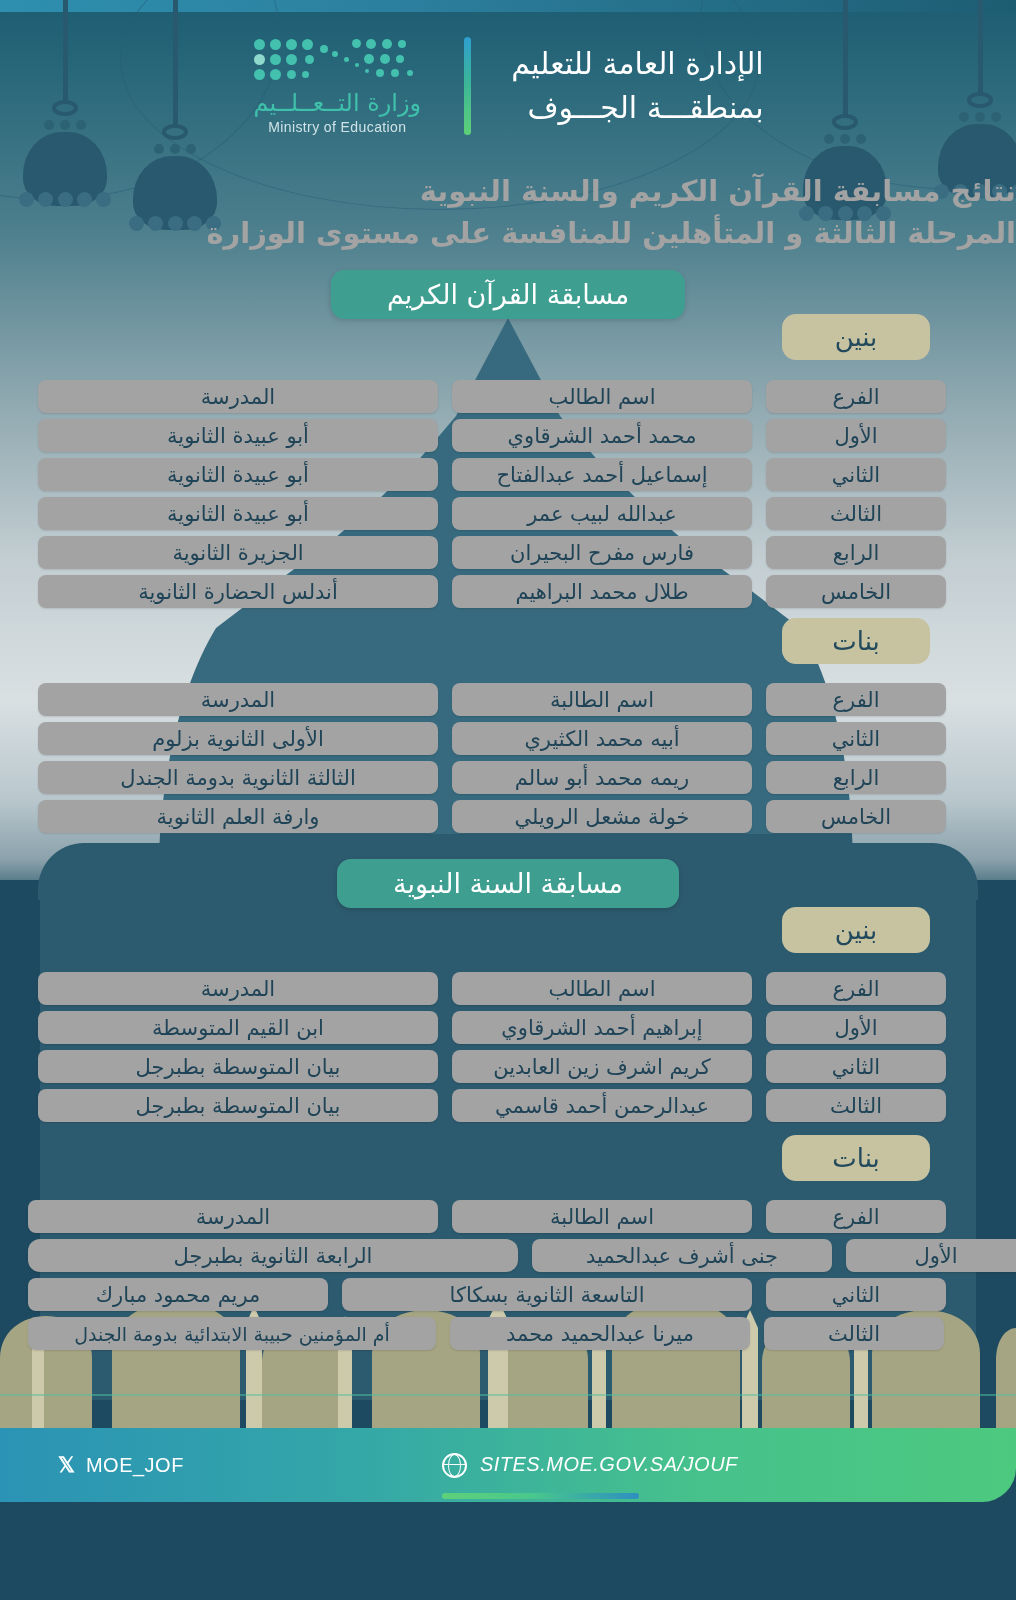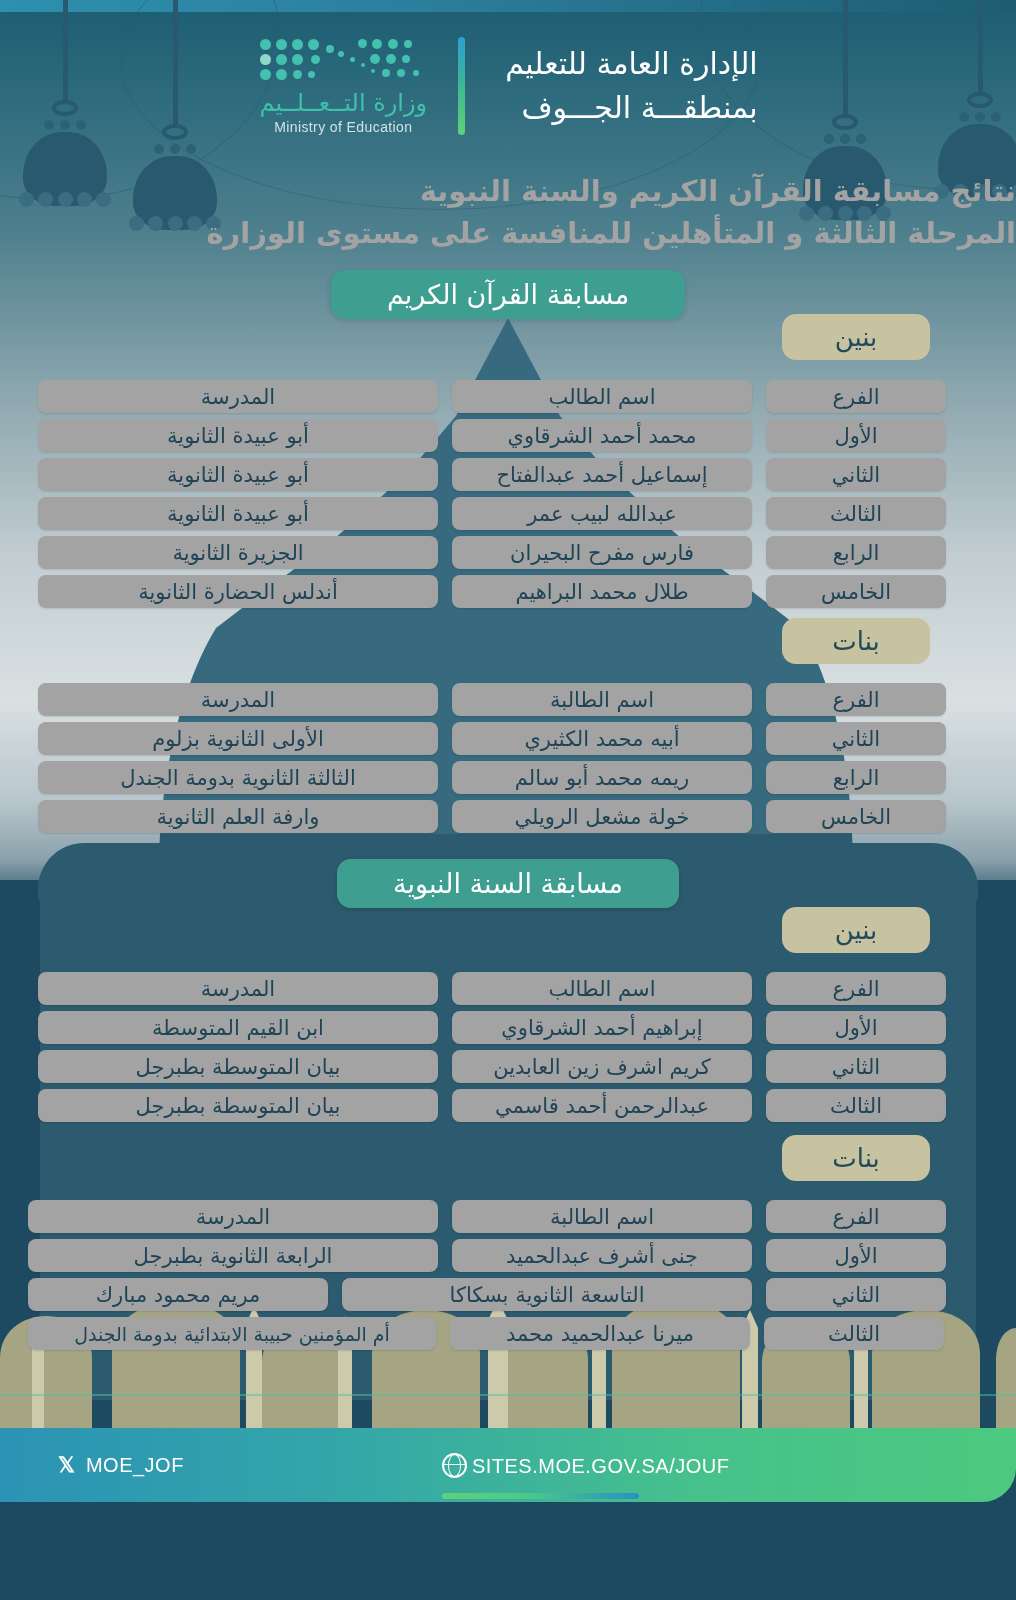--- a/index.html
+++ b/index.html
@@ -174,21 +174,21 @@
   .globe::before {
     left: 50%; top: -1px; bottom: -1px;
     width: 11px; margin-left: -6.5px;
     border-radius: 50%;
   }
   .globe::after {
     left: -2px; right: -2px; top: 50%;
     height: 0; margin-top: -1px;
     border-width: 1.6px 0 0 0;
   }
-  .site-block { margin-left: 258px; display:flex; align-items:flex-end; gap: 5px; position: relative;}
+  .site-block { margin-left: 258px; display:flex; align-items:flex-start; gap: 13px; position: relative; font-style: italic;}
   .underline-bar {
     position: absolute;
     left: 0; top: 40px;
     width: 197px; height: 6px;
     background: linear-gradient(90deg,#5fd07a 0%, #49c88c 45%, #2e8fc0 100%);
     border-radius: 3px;
   }
 
   
   .header {
@@ -210,21 +210,21 @@
     padding-left: 40px;
     white-space: nowrap;
   }
   .divider-bar {
     width: 7px;
     height: 98px;
     border-radius: 4px;
     background: linear-gradient(180deg,#2f9fd0 0%, #3bb59a 45%, #5fd177 100%);
   }
   .logo-block {
-    padding-right: 30px;
+    padding-right: 42px;
     display: flex;
     flex-direction: column;
     align-items: center;
     gap: 2px;
   }
   .dots {
     width: 170px; height: 46px;
     position: relative;
     margin-bottom: 4px;
   }
@@ -580,21 +580,21 @@
 
   <div class="tbl" style="top:1200px; left:28px; width:950px; z-index:4;">
     <div class="row" style="top:0;">
       <div class="cell rank hdr">الفرع</div>
       <div class="cell name hdr">اسم الطالبة</div>
       <div class="cell school hdr" style="width:410px;">المدرسة</div>
     </div>
     <div class="row" style="top:39px;">
       <div class="cell rank">الأول</div>
       <div class="cell name">جنى أشرف عبدالحميد</div>
-      <div class="cell school" style="width:410px;">الرابعة الثانوية بطبرجل</div>
+      <div class="cell school" style="width:490px;border-radius:12px;">الرابعة الثانوية بطبرجل</div>
     </div>
     <div class="row" style="top:78px;">
       <div class="cell rank">الثاني</div>
       <div class="cell school" style="width:410px;">التاسعة الثانوية بسكاكا</div>
       <div class="cell name">مريم محمود مبارك</div>
     </div>
     <div class="row" style="top:117px;">
       <div class="cell rank">الثالث</div>
       <div class="cell name">ميرنا عبدالحميد محمد</div>
       <div class="cell school" style="width:408px; font-size:19px;">أم المؤمنين حبيبة الابتدائية بدومة الجندل</div>

